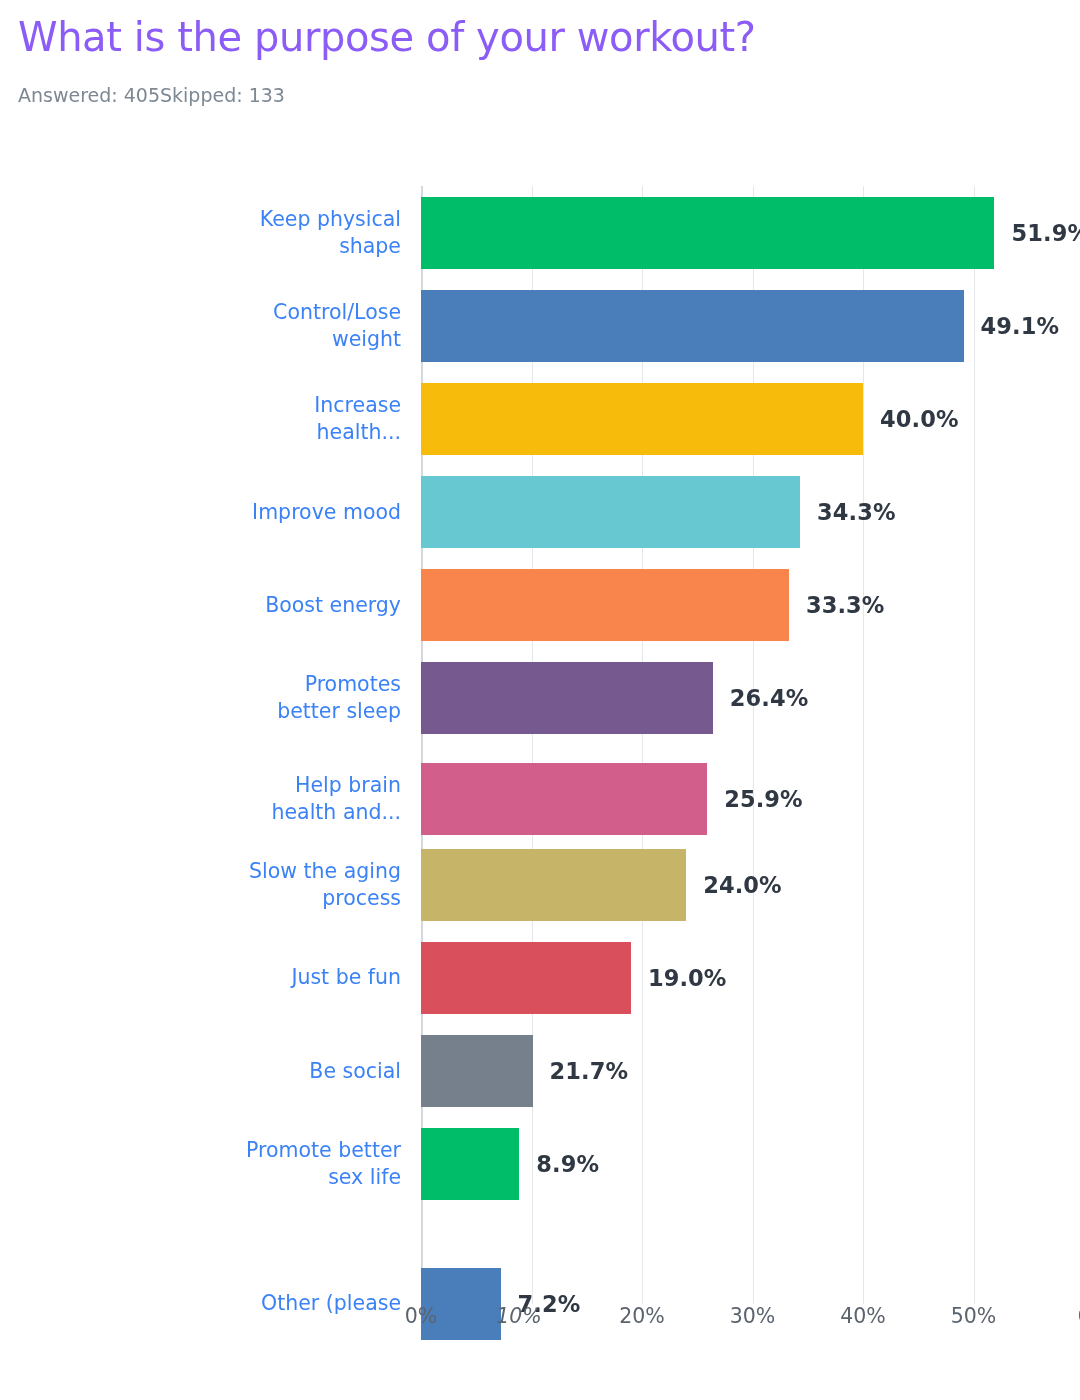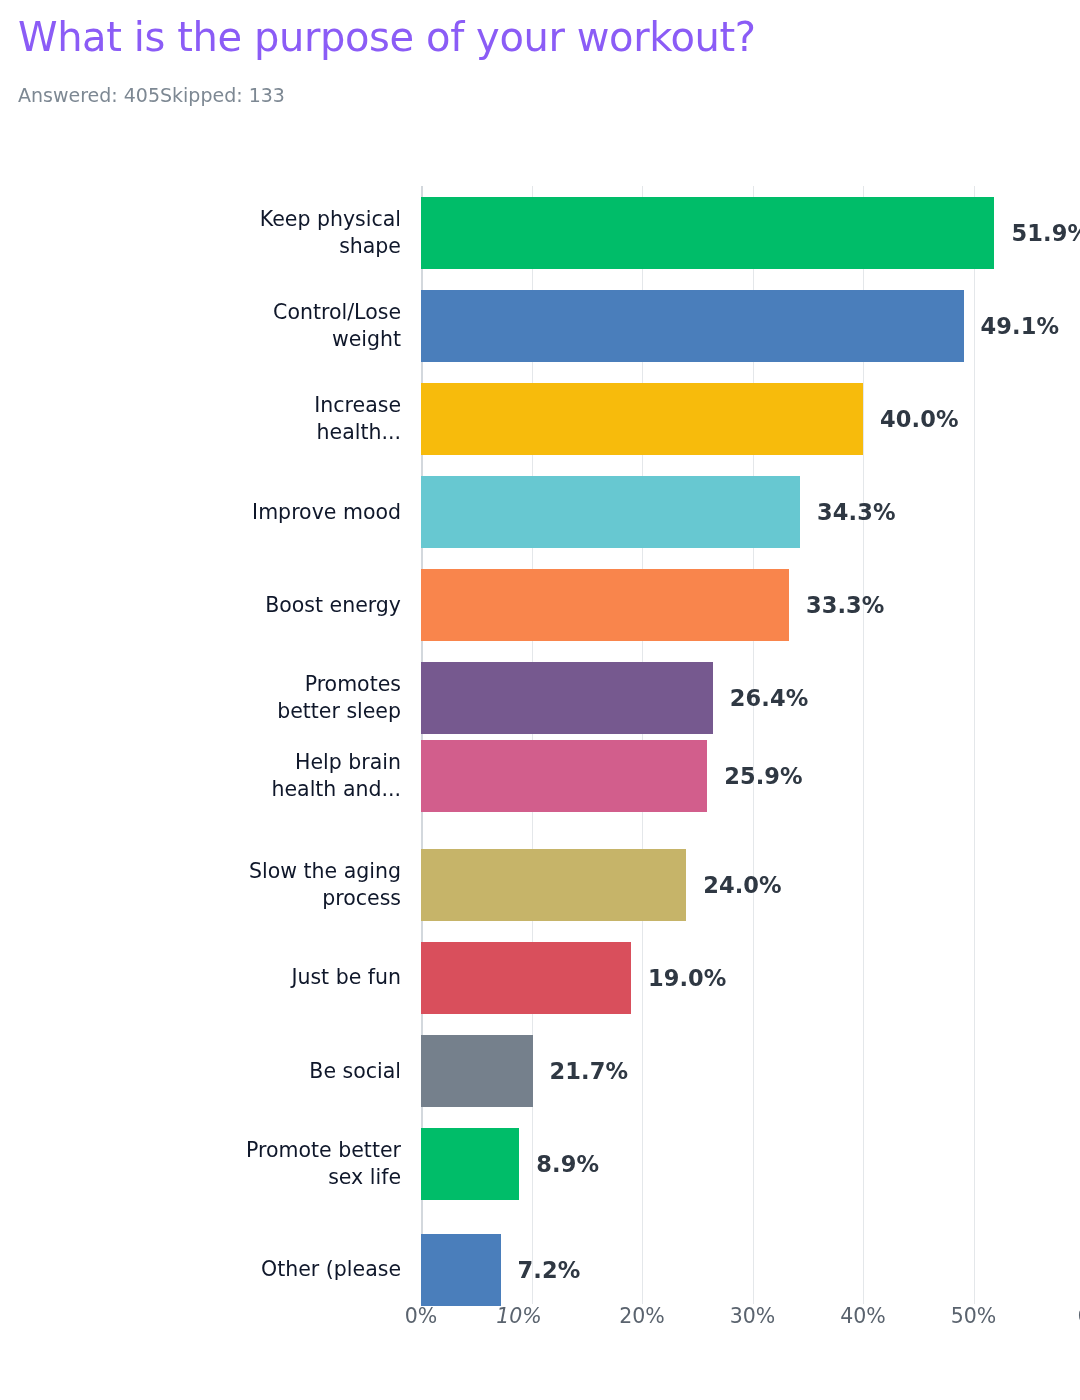--- a/index.html
+++ b/index.html
@@ -91,21 +91,21 @@
     align-items: center;
   }
 
   .cat-label {
     position: absolute;
     right: 679px;      
     width: 300px;
     text-align: right;
     font-size: 20.5px;
     line-height: 1.32;
-    color: #0f172a;
+    color: #3b82f6;
     font-weight: 400;
   }
 
   .bar-wrap {
     position: absolute;
     left: 421px;
     height: 100%;
     display: flex;
     align-items: center;
   }
@@ -215,21 +215,21 @@
         <div class="row" style="top: 465.833px; height: 93.1667px;">
           <div class="cat-label">
             <div>Promotes</div>
             <div>better sleep</div>
           </div>
           <div class="bar-wrap">
             <div class="bar" style="width: 291.72px; background: rgb(118, 89, 143);"></div>
             <div class="bar-value">26.4%</div>
           </div>
         </div>
-        <div class="row" style="top: 543px; height: 93.1667px; padding-left: 20px;">
+        <div class="row" style="top: 566px; height: 93.1667px; padding-left: 20px;">
           <div class="cat-label">
             <div>Help brain</div>
             <div>health and...</div>
           </div>
           <div class="bar-wrap">
             <div class="bar" style="width: 286.195px; background: rgb(210, 94, 140);"></div>
             <div class="bar-value">25.9%</div>
           </div>
         </div>
         <div class="row" style="top: 652.167px; height: 93.1667px;">
@@ -263,21 +263,21 @@
         <div class="row" style="top: 931.667px; height: 93.1667px;">
           <div class="cat-label">
             <div>Promote better</div>
             <div>sex life</div>
           </div>
           <div class="bar-wrap">
             <div class="bar" style="width: 98.345px; background: rgb(0, 189, 105);"></div>
             <div class="bar-value">8.9%</div>
           </div>
         </div>
-        <div class="row" style="top: 1037px; height: 93.1667px;">
+        <div class="row" style="top: 1071px; height: 93.1667px;">
           <div class="cat-label">
             <div>Other (please</div>
           </div>
           <div class="bar-wrap">
             <div class="bar" style="width: 79.56px; background: rgb(74, 126, 187);"></div>
             <div class="bar-value">7.2%</div>
           </div>
         </div>
       </div>
   </div>

